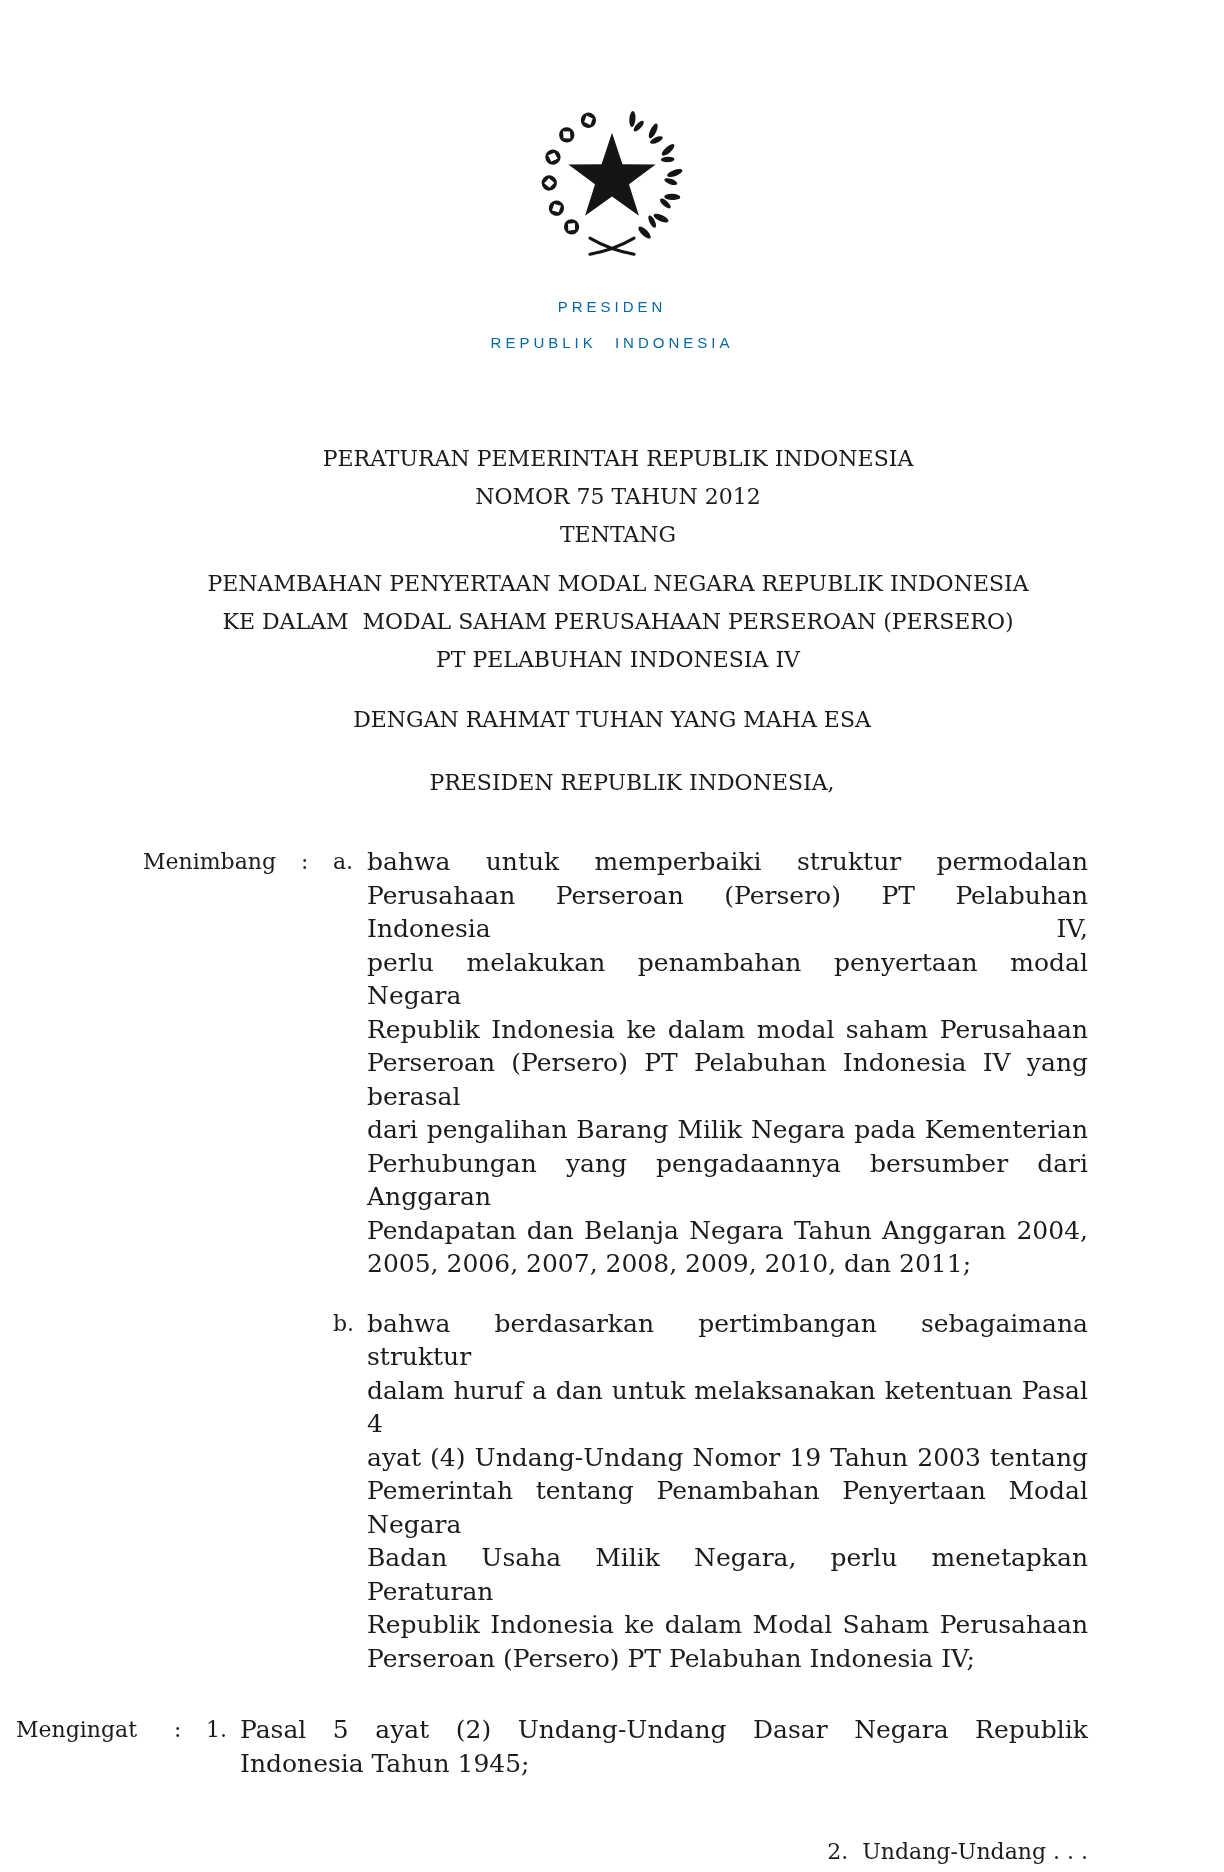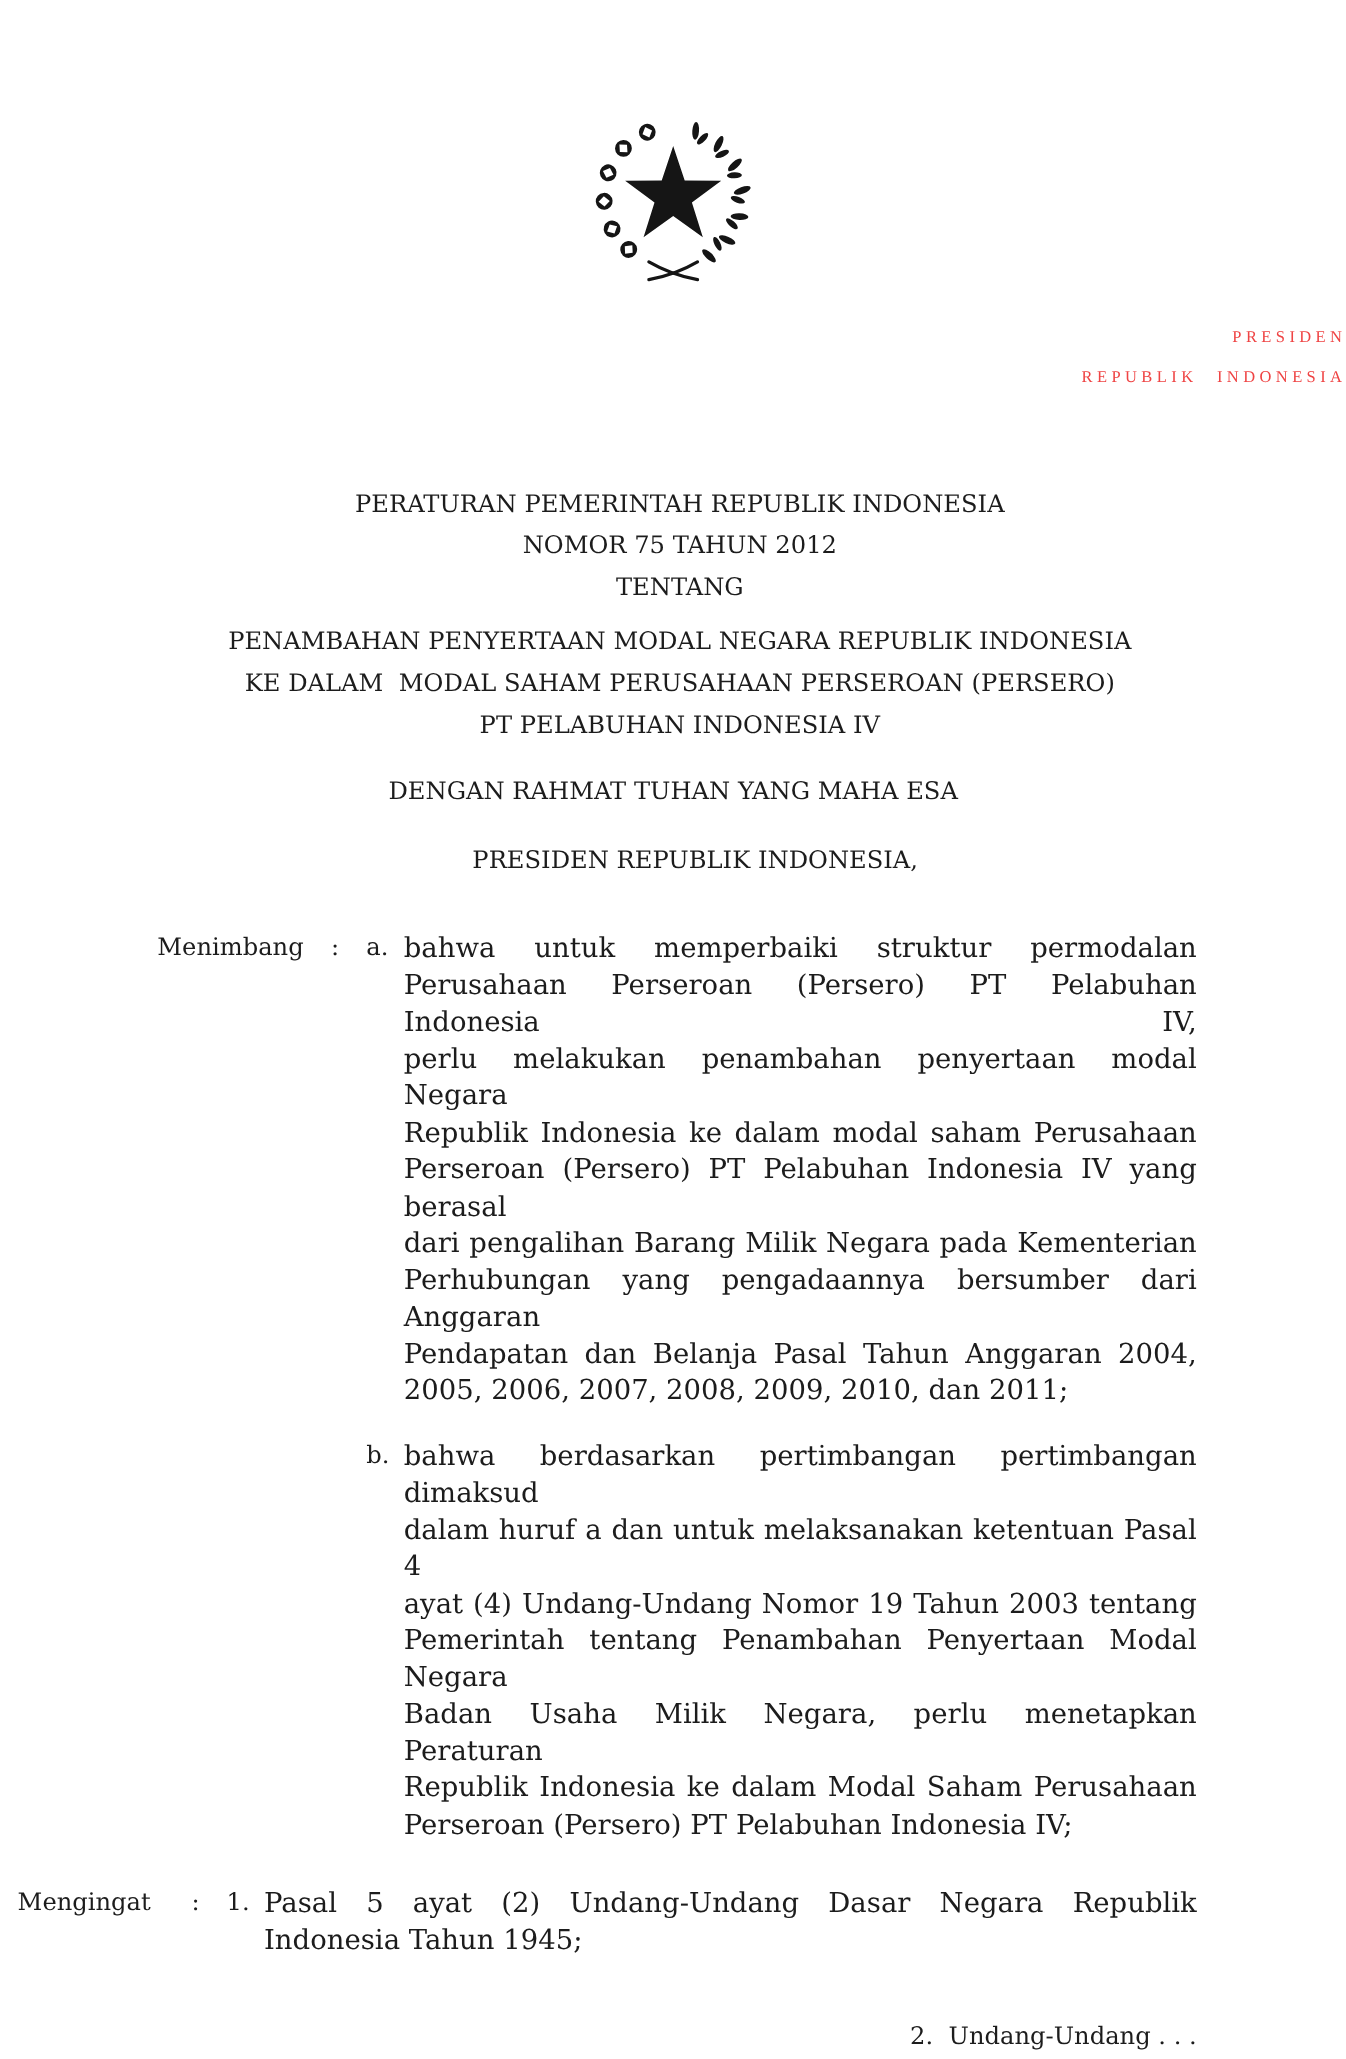--- a/index.html
+++ b/index.html
@@ -17,23 +17,23 @@
   
   .emblem-wrap {
     width: 170px;
     height: 172px;
     margin: 96px auto 0 auto;
   }
   .emblem-wrap svg { display: block; width: 100%; height: 100%; }
   
   .letterhead {
     margin-top: 30px;
-    text-align: right;
-    font-family: Liberation Serif, serif;
-    color: #ef4444;
+    text-align: center;
+    font-family: Liberation Sans, sans-serif;
+    color: #0369a1;
   }
   .lh-line1 {
     font-size: 15px;
     letter-spacing: 4px;
     line-height: 18px;
   }
   .lh-line2 {
     margin-top: 18px;
     font-size: 15px;
     letter-spacing: 4px;
@@ -197,30 +197,30 @@
       <div class="clause-colon">:</div>
       <div class="item-marker">a.</div>
       <div class="item-text">
           <div class="jline">bahwa untuk memperbaiki struktur permodalan</div>
           <div class="jline">Perusahaan Perseroan (Persero) PT Pelabuhan Indonesia IV,</div>
           <div class="jline">perlu melakukan penambahan penyertaan modal Negara</div>
           <div class="jline">Republik Indonesia ke dalam modal saham Perusahaan</div>
           <div class="jline">Perseroan (Persero) PT Pelabuhan Indonesia IV yang berasal</div>
           <div class="jline">dari pengalihan Barang Milik Negara pada Kementerian</div>
           <div class="jline">Perhubungan yang pengadaannya bersumber dari Anggaran</div>
-          <div class="jline">Pendapatan dan Belanja Pasal Tahun Anggaran 2004,</div>
+          <div class="jline">Pendapatan dan Belanja Negara Tahun Anggaran 2004,</div>
           <div class="jline last">2005, 2006, 2007, 2008, 2009, 2010, dan 2011;</div>
         </div>
     </div>
     <div class="clause-row item-gap">
       <div class="clause-label"></div>
       <div class="clause-colon"></div>
       <div class="item-marker">b.</div>
       <div class="item-text">
-          <div class="jline">bahwa berdasarkan pertimbangan pertimbangan dimaksud</div>
+          <div class="jline">bahwa berdasarkan pertimbangan sebagaimana struktur</div>
           <div class="jline">dalam huruf a dan untuk melaksanakan ketentuan Pasal 4</div>
           <div class="jline">ayat (4) Undang-Undang Nomor 19 Tahun 2003 tentang</div>
           <div class="jline">Pemerintah tentang Penambahan Penyertaan Modal Negara</div>
           <div class="jline">Badan Usaha Milik Negara, perlu menetapkan Peraturan</div>
           <div class="jline">Republik Indonesia ke dalam Modal Saham Perusahaan</div>
           <div class="jline last">Perseroan (Persero) PT Pelabuhan Indonesia IV;</div>
         </div>
     </div>
   </section>
 

